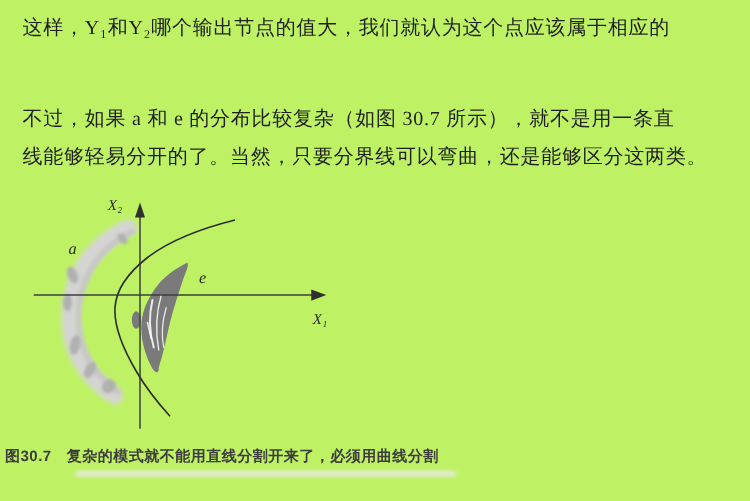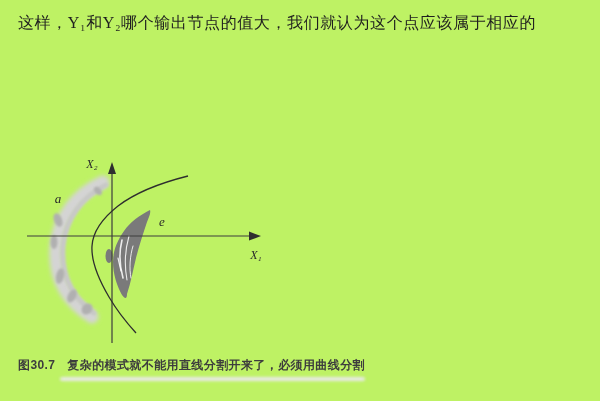--- a/index.html
+++ b/index.html
@@ -23,21 +23,21 @@
   #para-1 { top: 8px; }
   #para-2 { top: 81px; }
   .figure-svg { position: absolute; left: 0; top: 150px; width: 300px; height: 210px; }
   .fig-label {
     font-family: "Liberation Serif", "DejaVu Serif", serif;
     font-style: italic;
     fill: #2a2a2a;
   }
   .caption {
     position: absolute;
-    left: 18px;
+    left: 4px;
     top: 357px;
     font-family: "Liberation Sans", "DejaVu Sans", sans-serif;
     font-size: 12px;
     font-weight: 600;
     color: #3d3d3d;
     letter-spacing: 0.4px;
     white-space: nowrap;
   }
   .caption .fig-num { margin-right: 12px; }
   .bleed-artifact {
@@ -53,20 +53,24 @@
 </style>
 </head>
 <body>
 
 <div class="page">
 
   <div class="para" id="para-1">
     <div class="line">这样，Y₁和Y₂哪个输出节点的值大，我们就认为这个点应该属于相应的</div>
   </div>
 
+  <div class="para" id="para-2">
+    <div class="line">不过，如果 a 和 e 的分布比较复杂（如图 30.7 所示），就不是用一条直</div>
+    <div class="line">线能够轻易分开的了。当然，只要分界线可以弯曲，还是能够区分这两类。</div>
+  </div>
 
   <svg class="figure-svg" viewBox="0 0 300 210">
     <defs>
       <filter id="blur-soft" x="-50%" y="-50%" width="200%" height="200%">
         <feGaussianBlur stdDeviation="2"></feGaussianBlur>
       </filter>
       <filter id="blur-mid" x="-50%" y="-50%" width="200%" height="200%">
         <feGaussianBlur stdDeviation="1.2"></feGaussianBlur>
       </filter>
       <filter id="blur-tiny" x="-30%" y="-30%" width="160%" height="160%">

